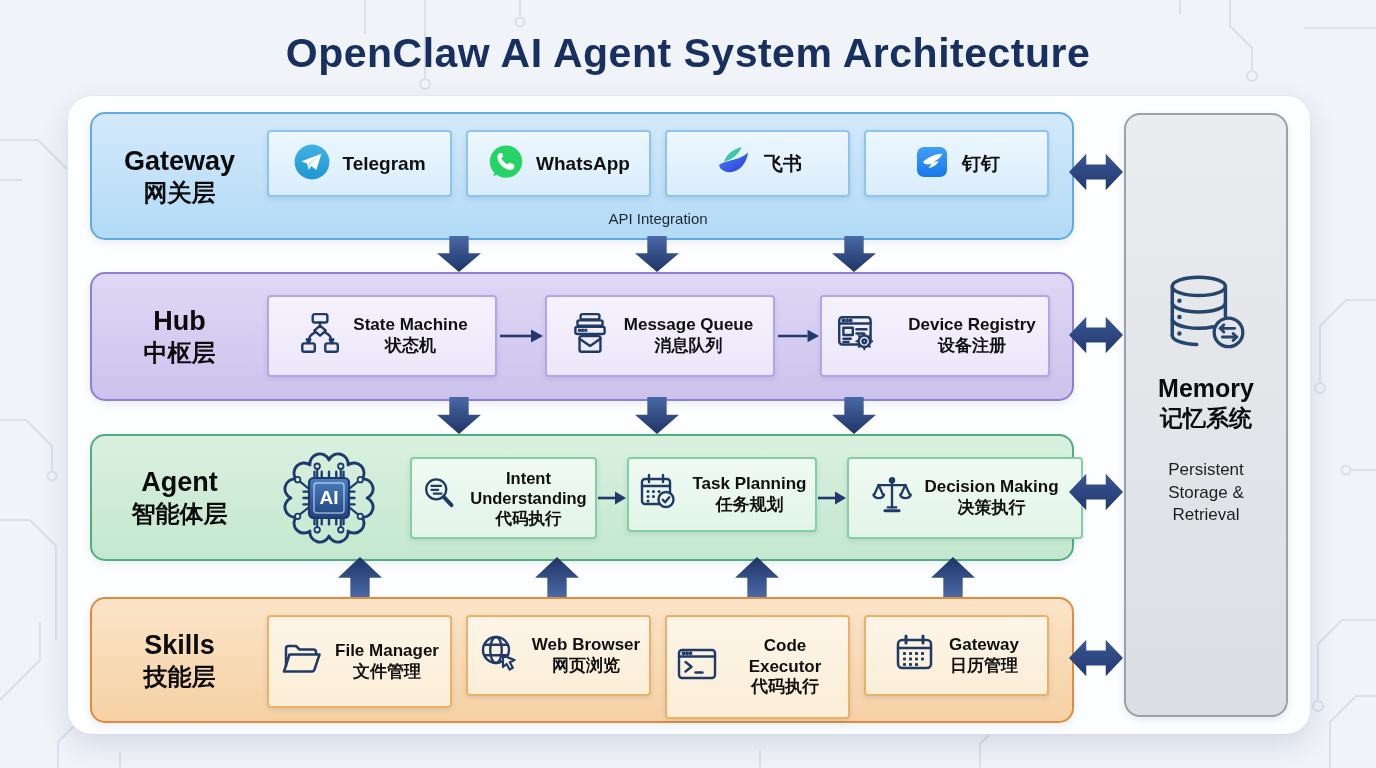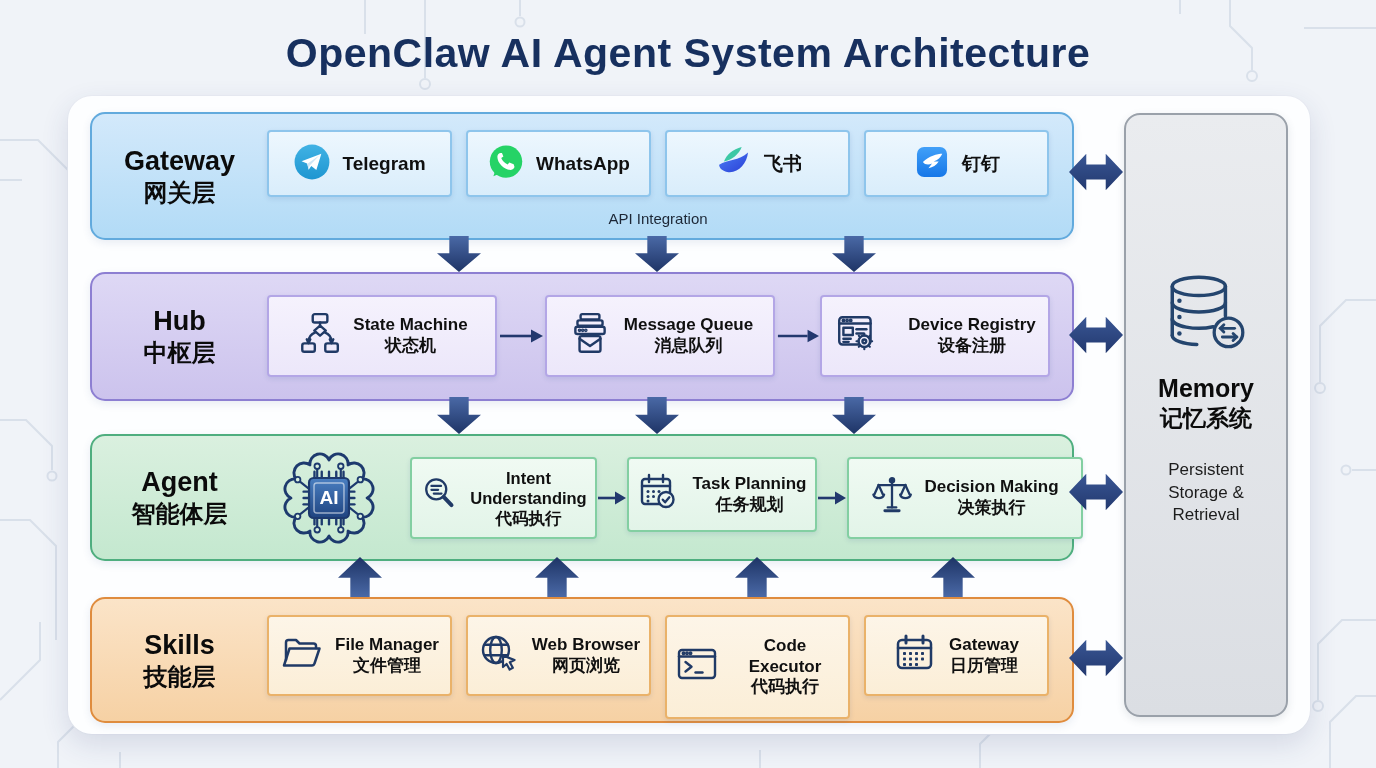--- a/index.html
+++ b/index.html
@@ -392,21 +392,21 @@
         </span>
       </div>
     </div>
 
     <div class="layer layer-skills">
       <div class="layer-label">
         <span class="en">Skills</span>
         <span class="zh">技能层</span>
       </div>
 
-      <div class="node node-skill" style="left:175px;top:16px;width:185px;height:81px;">
+      <div class="node node-skill" style="left:175px;top:16px;width:185px;height:93px;">
         <span>
           <svg width="44" height="44" viewBox="0 0 44 44" fill="none" stroke="#203a66" stroke-width="2.5" stroke-linecap="round" stroke-linejoin="round">
             <path d="M6 28 V10.5 a2.5 2.5 0 0 1 2.5 -2.5 H16 l3.5 3.5 H33.5 a2.5 2.5 0 0 1 2.5 2.5 V16"></path>
             <path d="M4 33.5 L9.5 16.5 H39.5 L34.5 31.5 a2.8 2.8 0 0 1 -2.7 2 H4 Z"></path>
           </svg>
         </span>
         <span class="node-text">
           <span>File Manager</span><br>
           <span>文件管理</span>
         </span>

